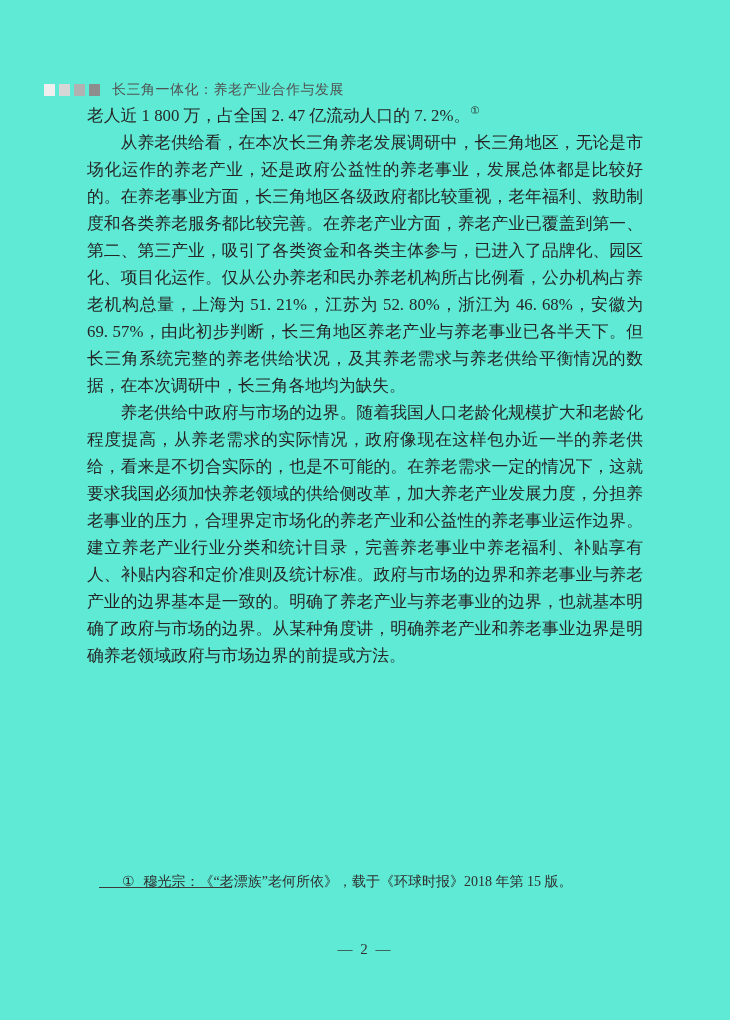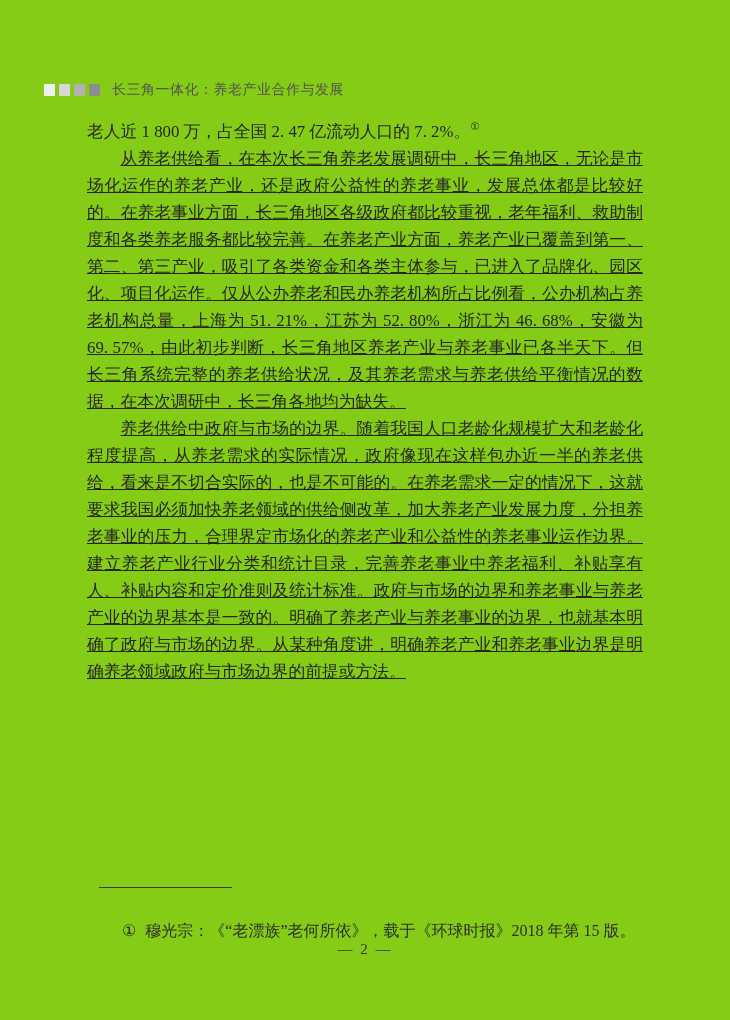--- a/index.html
+++ b/index.html
@@ -11,21 +11,21 @@
     width: 730px;
     height: 1020px;
     position: relative;
     font-family: "Liberation Serif", "DejaVu Serif", serif;
     color: #222222;
     overflow: hidden;
   }
   .page {
     position: absolute;
     inset: 0;
-    background: #84cc16;
+    background: #5eead4;
     padding-left: 44px;
   }
   
   .running-head {
     position: absolute;
     top: 81px;
     left: 44px;
     display: flex;
     align-items: center;
   }
@@ -40,55 +40,54 @@
   }
   .head-title {
     margin-left: 12px;
     font-size: 14px;
     letter-spacing: 0.5px;
     color: #525252;
   }
   
   .body-text {
     position: absolute;
-    top: 118px;
+    top: 102px;
     left: 87px;
     width: 556px;
     font-size: 16.8px;
     line-height: 27px;
     text-align: justify;
     color: #262626;
   }
   .body-text p {
     margin: 0;
   }
   .body-text p.indent {
     text-indent: 2em;
-    text-decoration: underline;
   }
   sup.fnref {
     font-size: 10.5px;
     line-height: 0;
     vertical-align: super;
   }
   
   .fn-rule {
     position: absolute;
     top: 887px;
     left: 99px;
     width: 133px;
     height: 0;
     border-top: 1.5px solid #3c3c3c;
   }
   .footnote {
     position: absolute;
-    top: 922px;
+    top: 873px;
     left: 87px;
     width: 556px;
-    font-size: 16px;
+    font-size: 14px;
     line-height: 18px;
     color: #2e2e2e;
   }
   .footnote .fn-line {
     padding-left: 35px;
   }
   .fn-marker {
     margin-right: 9px;
   }
   

